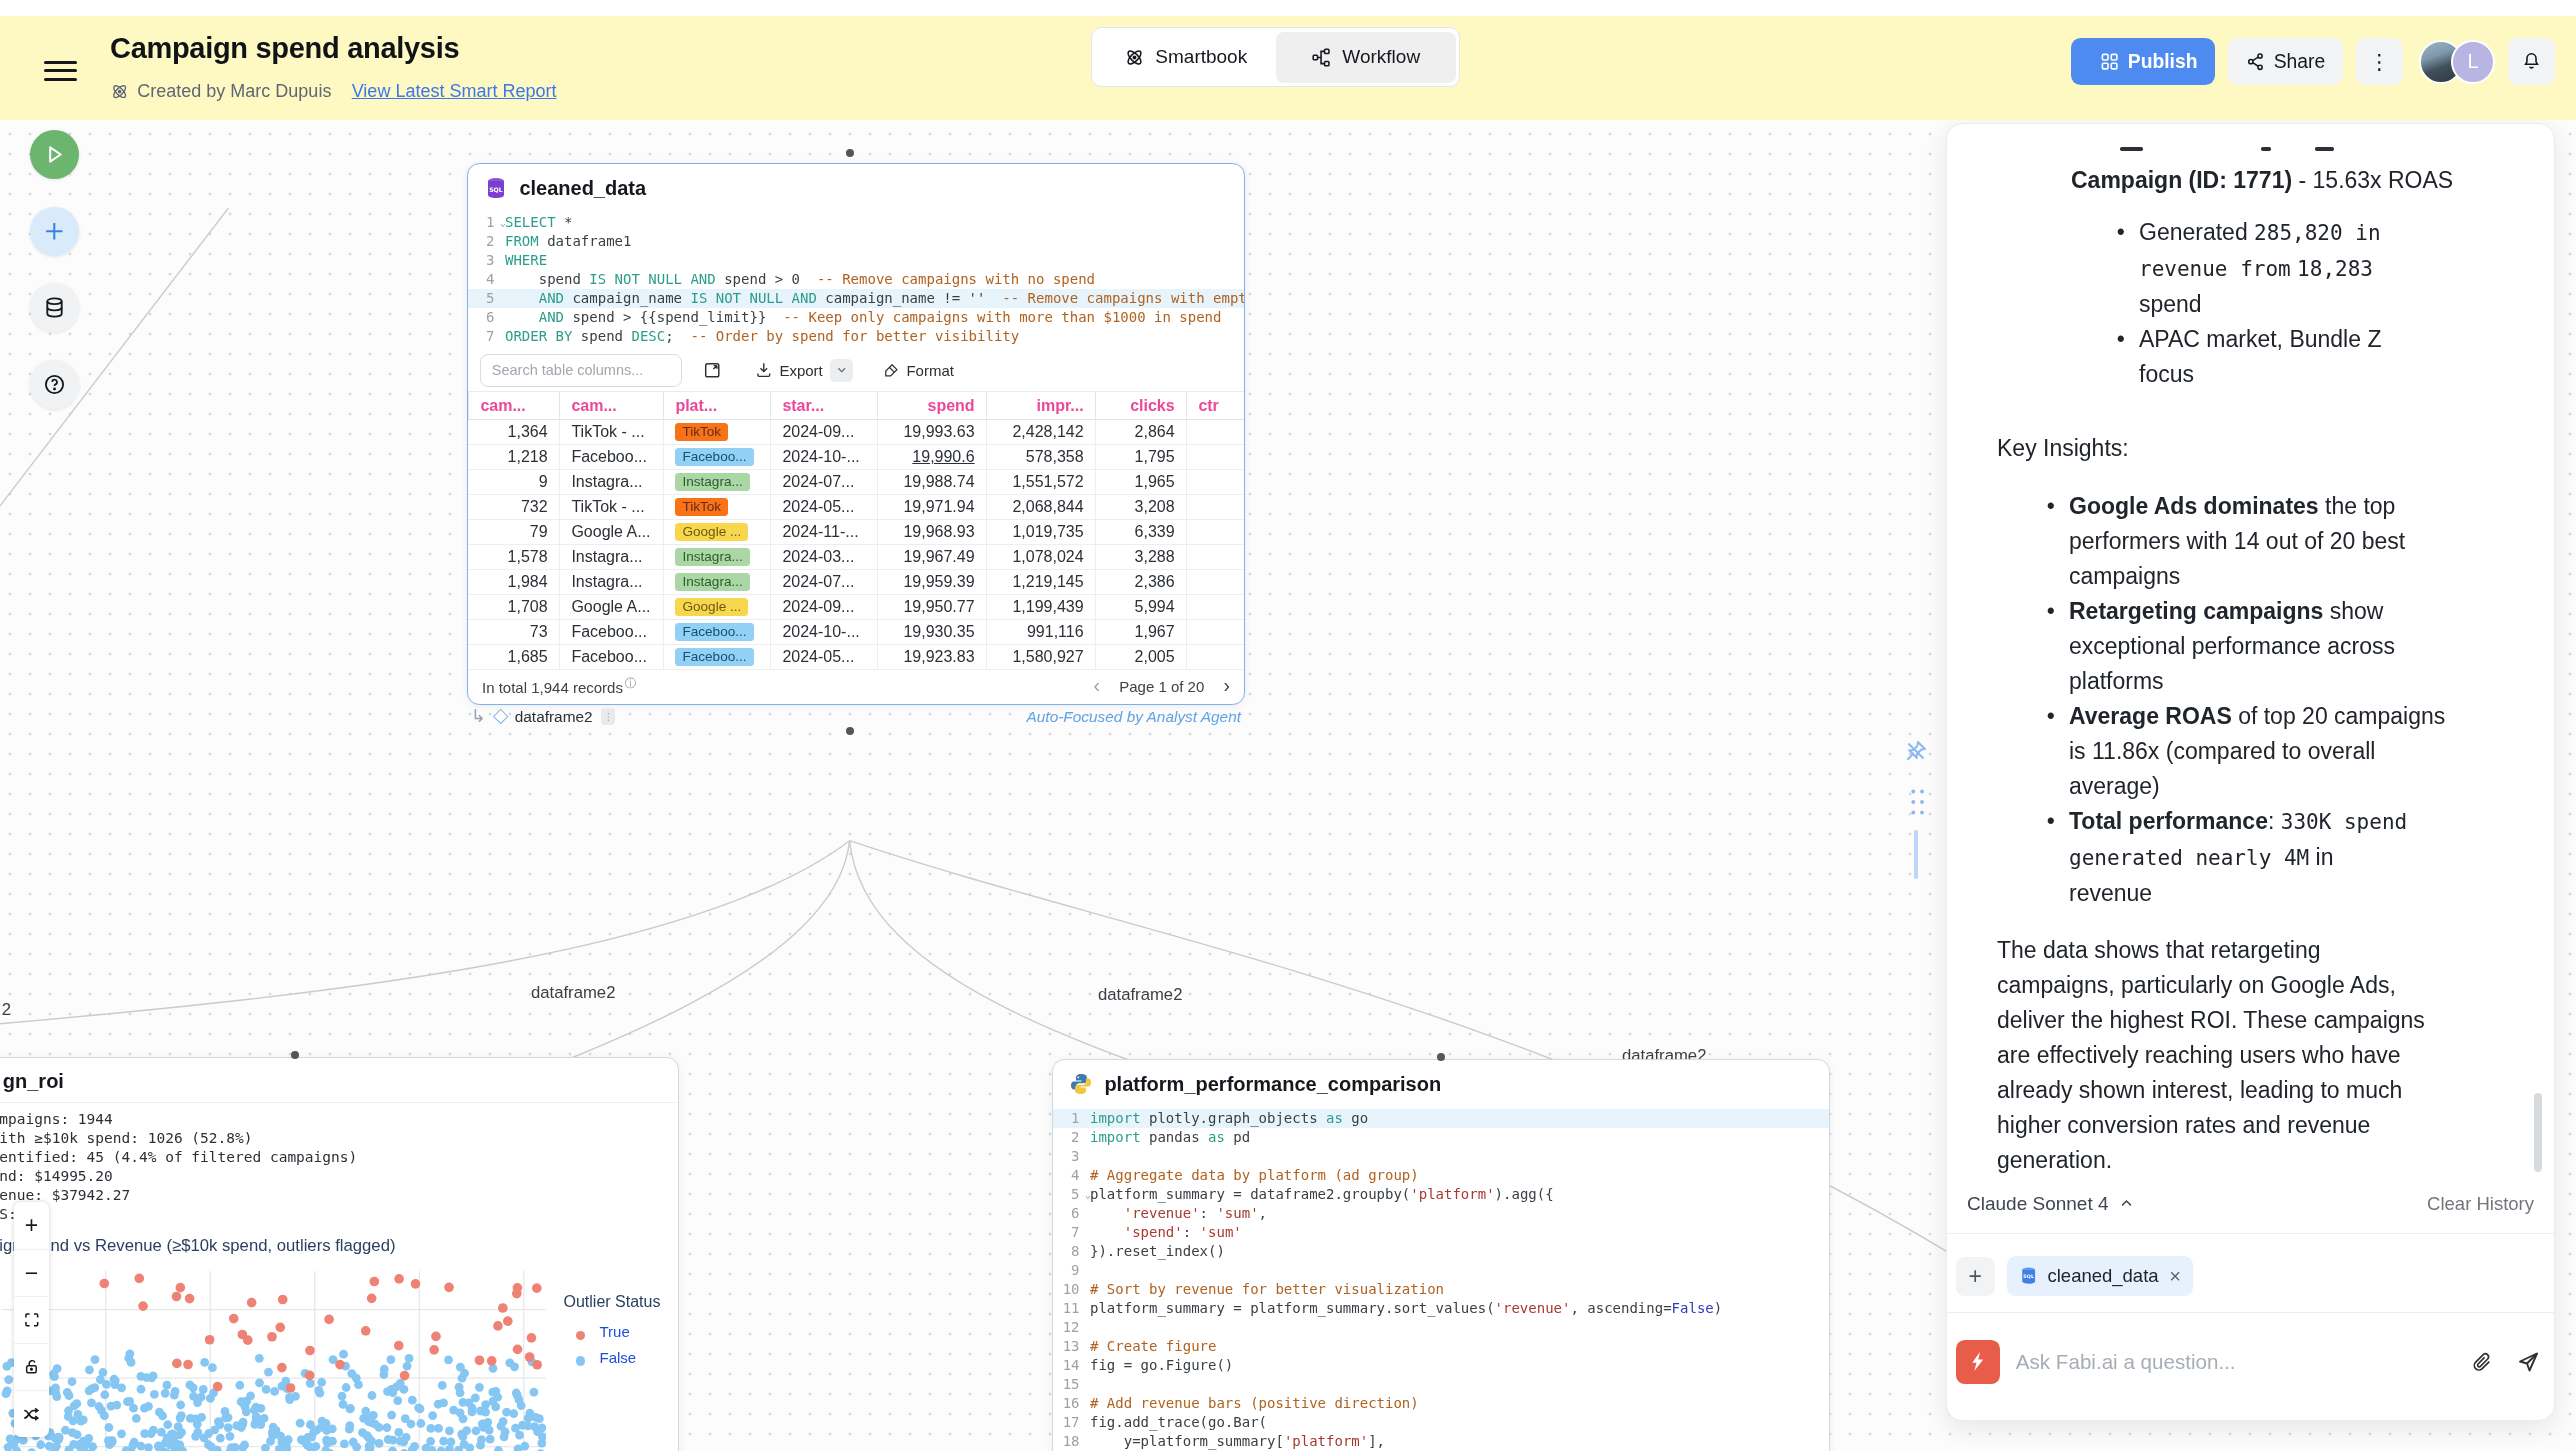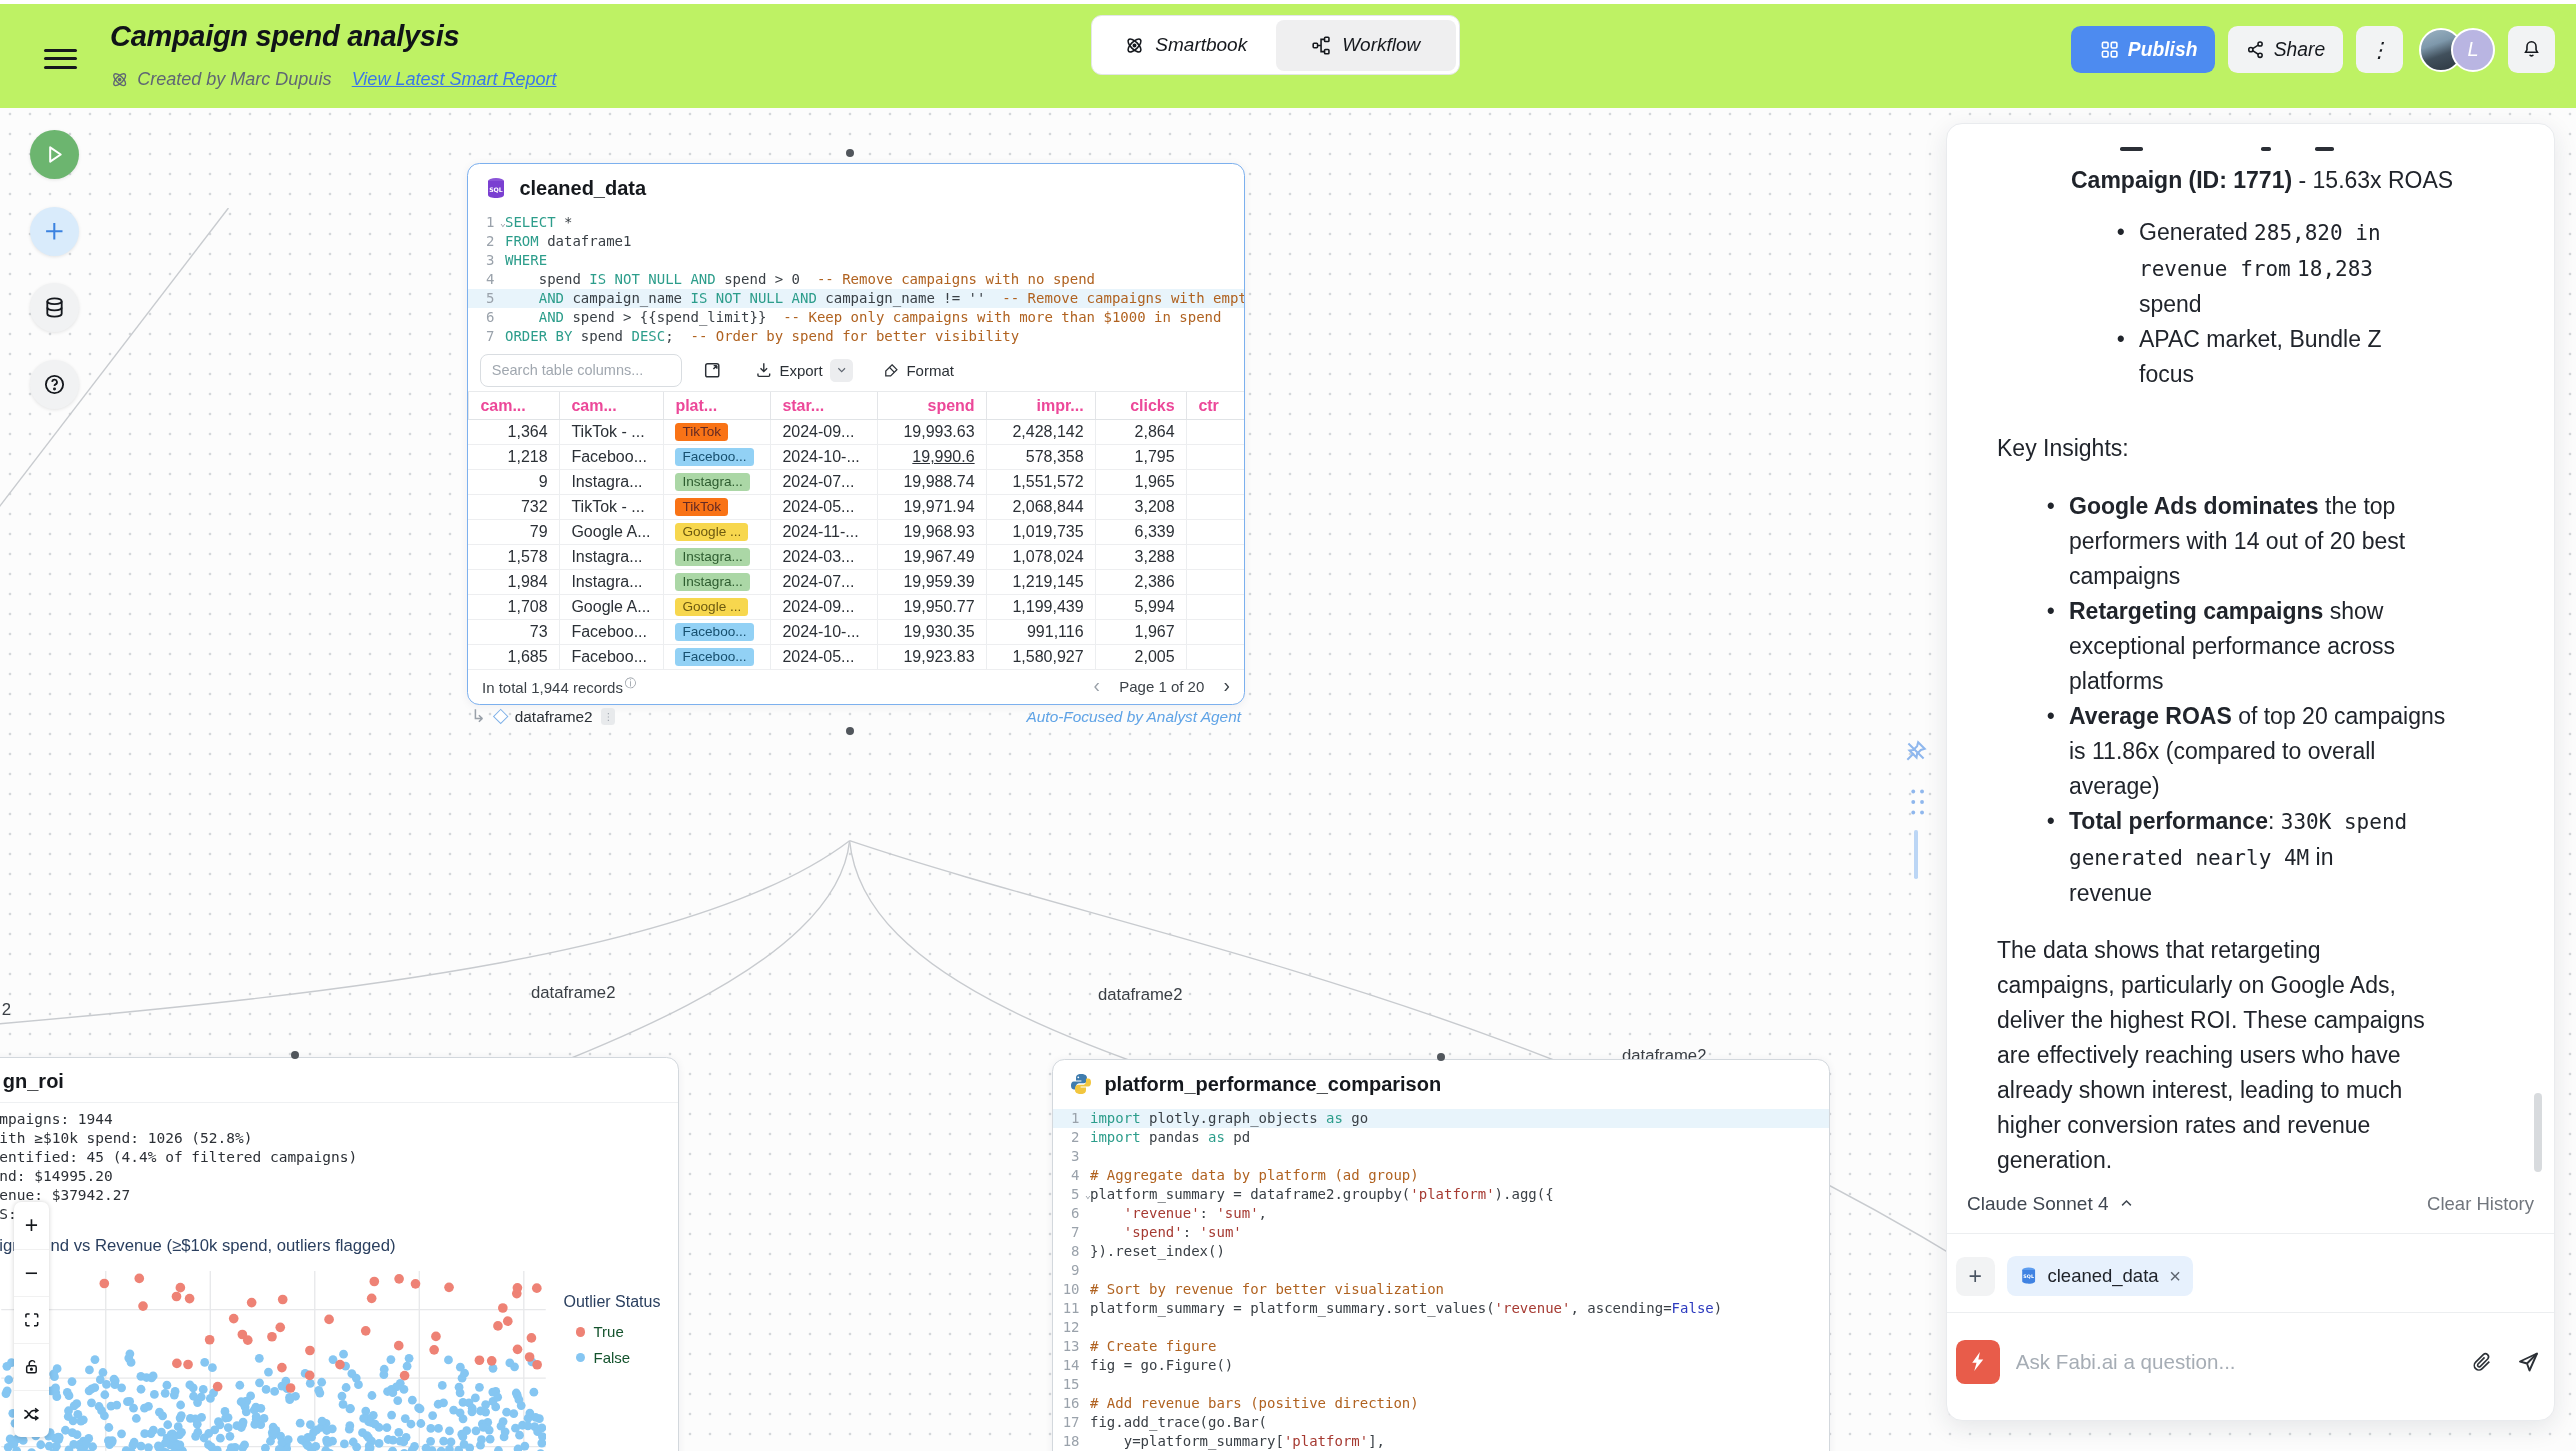--- a/index.html
+++ b/index.html
@@ -10,21 +10,21 @@
   
   .canvas { position:absolute; left:0; top:104px; right:0; bottom:0;
     background-color:#fcfcfc;
     background-image:radial-gradient(#d4d7da 1.5px, transparent 1.6px);
     background-size:20px 20px; }
   .edges { position:absolute; inset:0; width:100%; height:100%; }
   .edge-label { position:absolute; font-size:16.7px; color:#3a3f45;
     text-shadow:0 0 3.5px #fcfcfc,0 0 3.5px #fcfcfc; }
 
   
-  .topbar { position:absolute; left:0; top:4px; width:100%; height:104px; background:#bef264; z-index:40;font-style:italic; }
+  .topbar { position:absolute; left:0; top:16px; width:100%; height:104px; background:#fef9c3; z-index:40; }
   .hamburger { position:absolute; left:44px; top:39px; width:33px; height:30px; cursor:pointer; }
   .hamburger span { display:block; height:3px; background:#15181d; border-radius:1.8px; margin:5.6px 0; }
   .doc-title { position:absolute; left:110px; top:16px; font-size:29px; font-weight:700; letter-spacing:-0.3px; color:#101318; }
   .doc-sub { position:absolute; left:110px; top:65px; display:flex; align-items:center; gap:8px; font-size:18px; color:#5f6773; }
   .doc-sub a { color:#3b77e8; text-decoration:underline; margin-left:12.3px; }
 
   .mode-toggle { position:absolute; left:1091px; top:11.4px; width:369px; height:60px;
     border:1.3px solid #e3e5e9; border-radius:10.5px; background:#fff; display:flex; padding:3.5px; z-index:41; }
   .mode-seg { flex:1; display:flex; align-items:center; justify-content:center; gap:10.5px;
     border-radius:8px; font-size:19px; font-weight:500; color:#15181d; cursor:pointer; }
@@ -107,21 +107,21 @@
   .auto-focus { position:absolute; right:1335px; top:708px; font-size:15.4px; font-style:italic; color:#5fa3e6; z-index:6; }
 
   .conn-dot { position:absolute; width:8px; height:8px; border-radius:50%; background:#51565c; z-index:7; }
 
   
   .console { font-family:"DejaVu Sans Mono", monospace; font-size:14.5px; line-height:19px;
     color:#2c3036; padding:7px 0 0 8.8px; white-space:pre; }
   .plot-title { position:absolute; top:178px; font-size:16.7px; color:#2a3f5f; font-weight:500; }
   .legend { position:absolute; left:573px; top:235px; color:#2a3f5f; }
   .legend-title { font-size:16px; margin-bottom:12.3px; }
-  .legend-item { display:flex; align-items:center; gap:8px; font-size:15px; margin:8.8px 0 0 12.3px; color:#14532d; }
+  .legend-item { display:flex; align-items:flex-end; gap:14px; font-size:15px; margin:8.8px 0 0 12.3px; color:#1d4ed8; }
   .legend-dot { width:9.7px; height:9.7px; border-radius:50%; }
 
   
   .zoom-bar { position:absolute; left:14px; top:1202px; width:35px; background:#fff; border-radius:7px;
     box-shadow:0 0.9px 5.3px rgba(0,0,0,.18); z-index:20; display:flex; flex-direction:column; }
   .zb-btn { height:47px; display:flex; align-items:center; justify-content:center; color:#15181d;
     cursor:pointer; border-top:0.9px solid #f1f1f1; }
   .zb-btn:first-child { border-top:none; }
   .zb-plusminus { font-size:23px; font-weight:500; }
 

